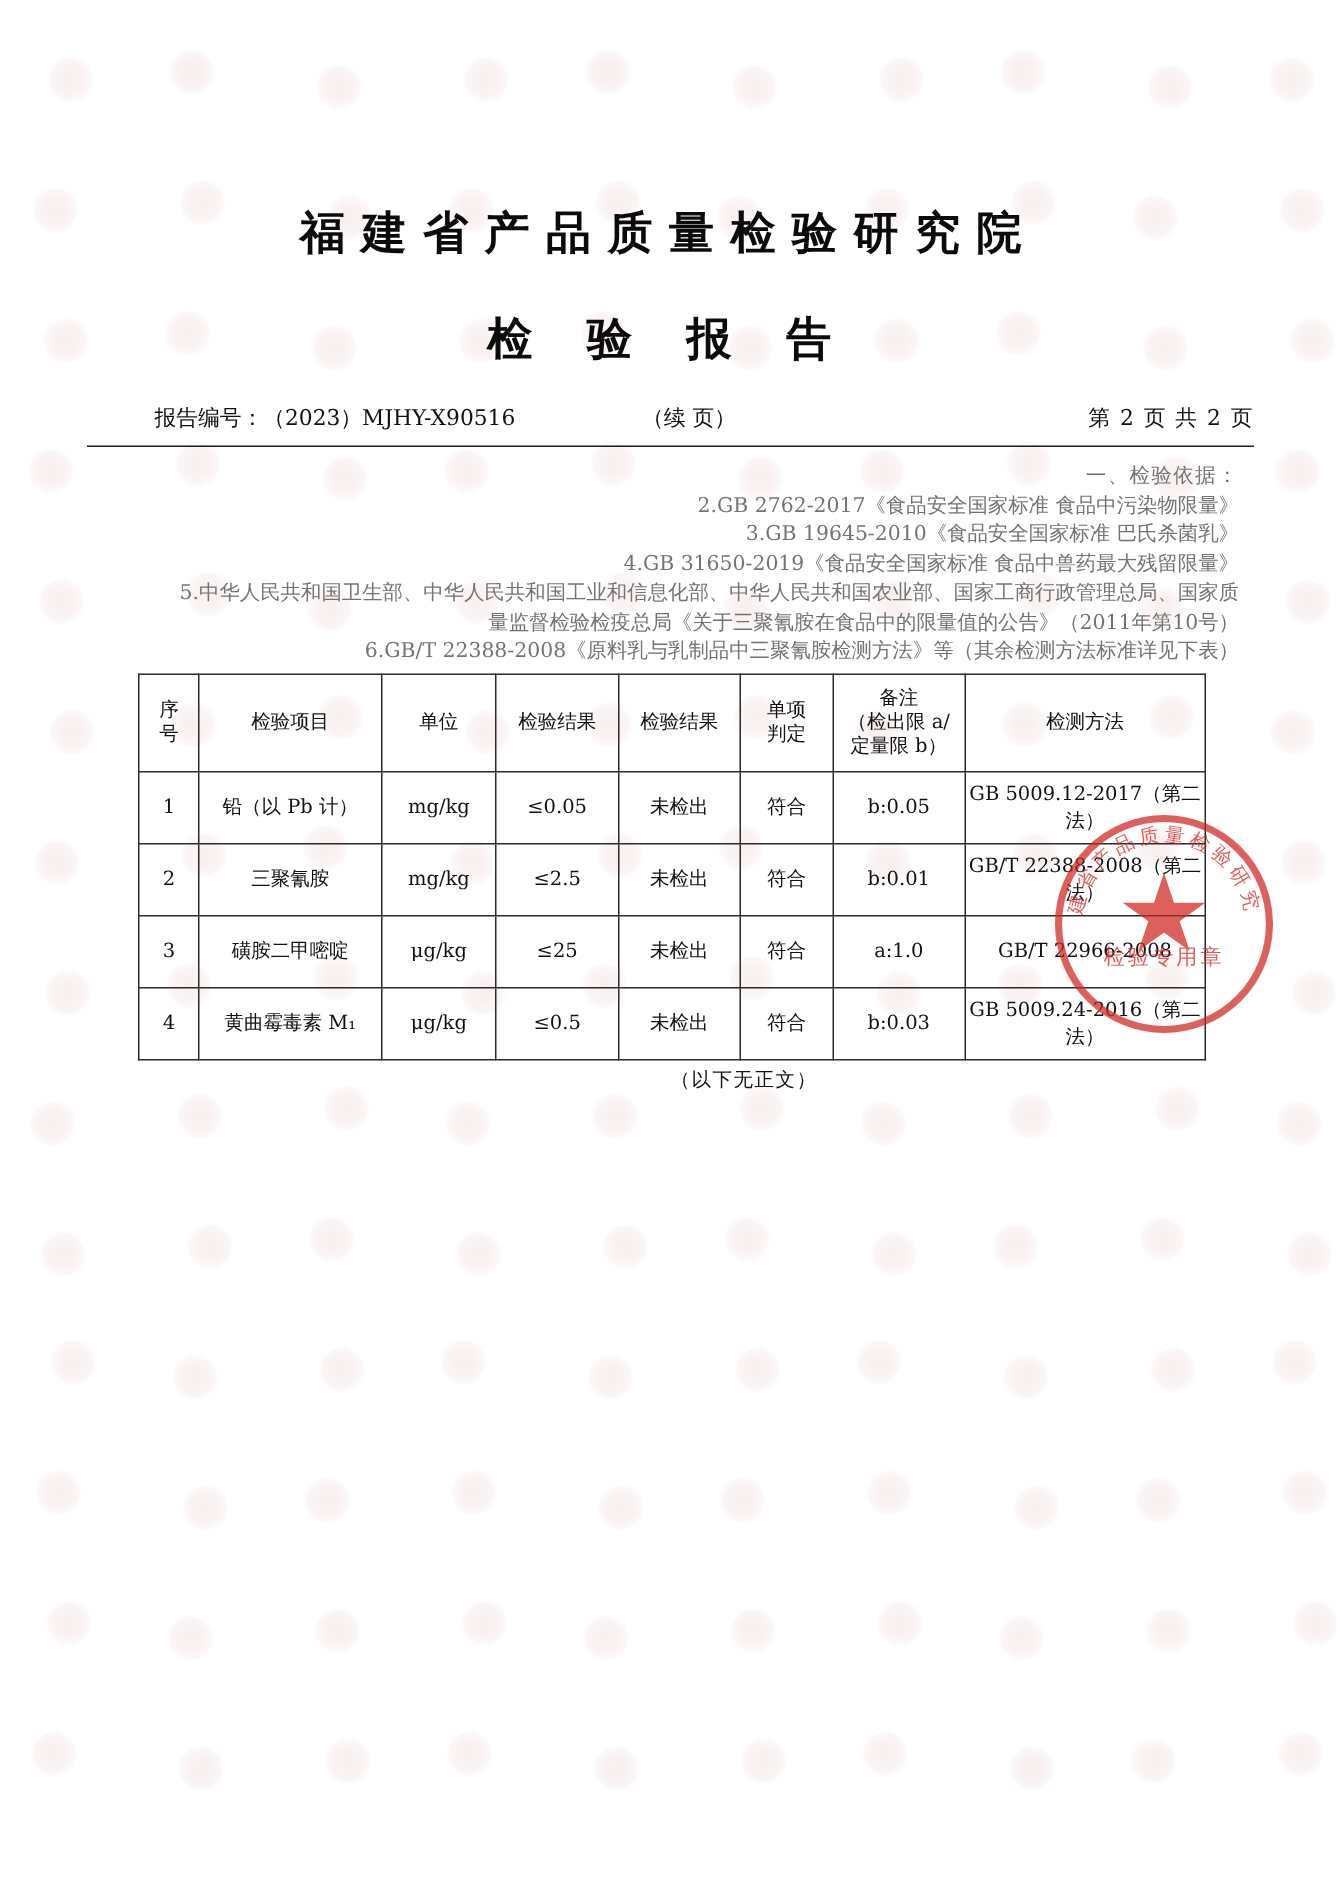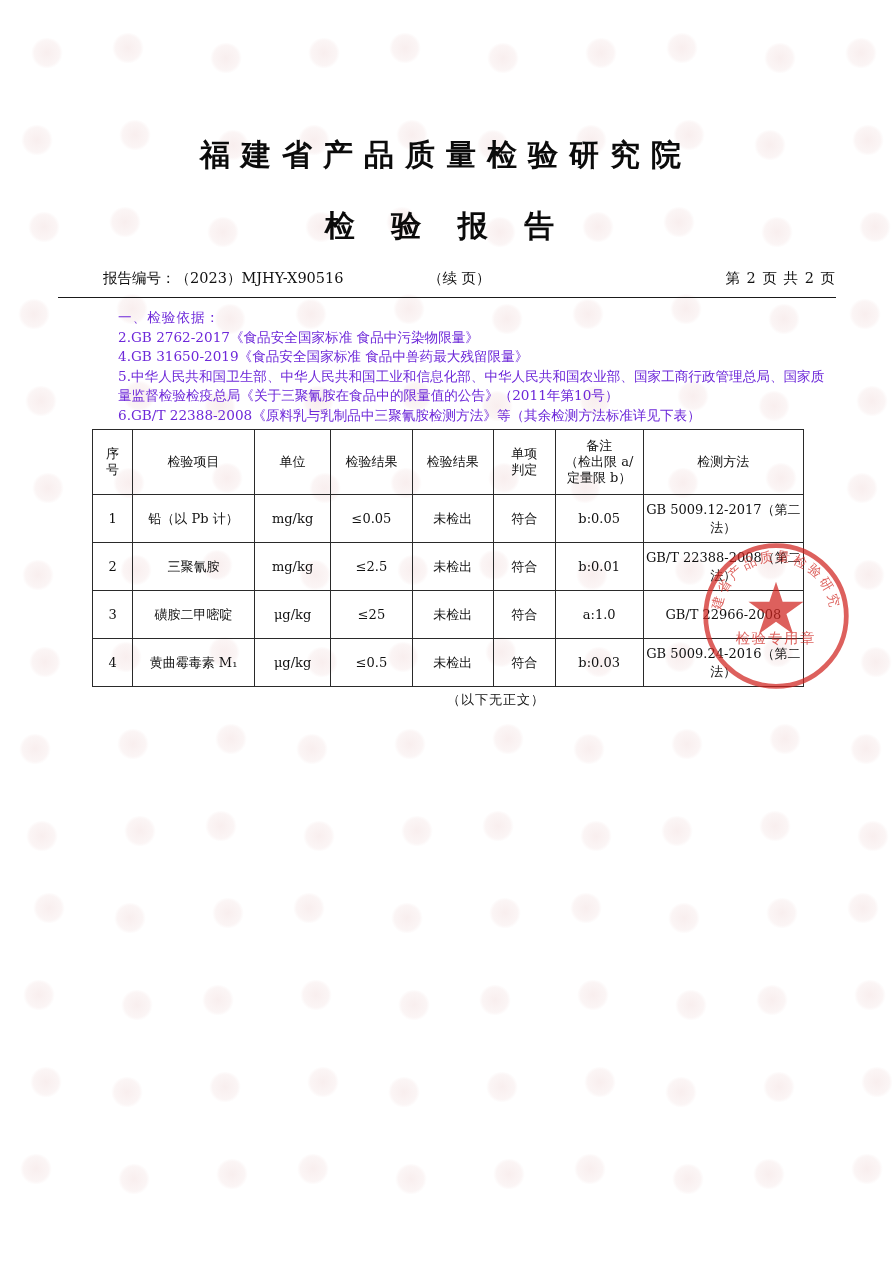--- a/index.html
+++ b/index.html
@@ -84,21 +84,22 @@
     margin: 6px 56px 0 58px;
     border-top: 1.6px solid #1a1a1a;
   }
 
   
   .section {
     margin: 10px 66px 0 118px;
     font-family: "DejaVu Serif", "Liberation Serif", serif;
     font-size: 13.6px;
     line-height: 19.5px;
-    color: #6d28d9;
+    color: #737373;
+    text-align: right;
   }
   .section .lead {
     letter-spacing: 1px;
   }
   .section p {
     margin: 0;
   }
   .section2 {
     margin: 6px 0 0 26px;
     letter-spacing: 1px;
@@ -318,20 +319,21 @@
       </span>
       <span class="meta-center">（续 页）</span>
       <span class="meta-right">第 2 页  共 2 页</span>
     </div>
 
     <div class="rule"></div>
 
     <div class="section">
       <p class="lead">一、检验依据：</p>
       <p>2.GB 2762-2017《食品安全国家标准 食品中污染物限量》</p>
+      <p>3.GB 19645-2010《食品安全国家标准 巴氏杀菌乳》</p>
       <p>4.GB 31650-2019《食品安全国家标准 食品中兽药最大残留限量》</p>
       <p>5.中华人民共和国卫生部、中华人民共和国工业和信息化部、中华人民共和国农业部、国家工商行政管理总局、国家质量监督检验检疫总局《关于三聚氰胺在食品中的限量值的公告》（2011年第10号）</p>
       <p>6.GB/T 22388-2008《原料乳与乳制品中三聚氰胺检测方法》等（其余检测方法标准详见下表）</p>
     </div>
 
     <table class="results">
       <thead>
         <tr>
           <th class="col-no">
             <div>序</div>

